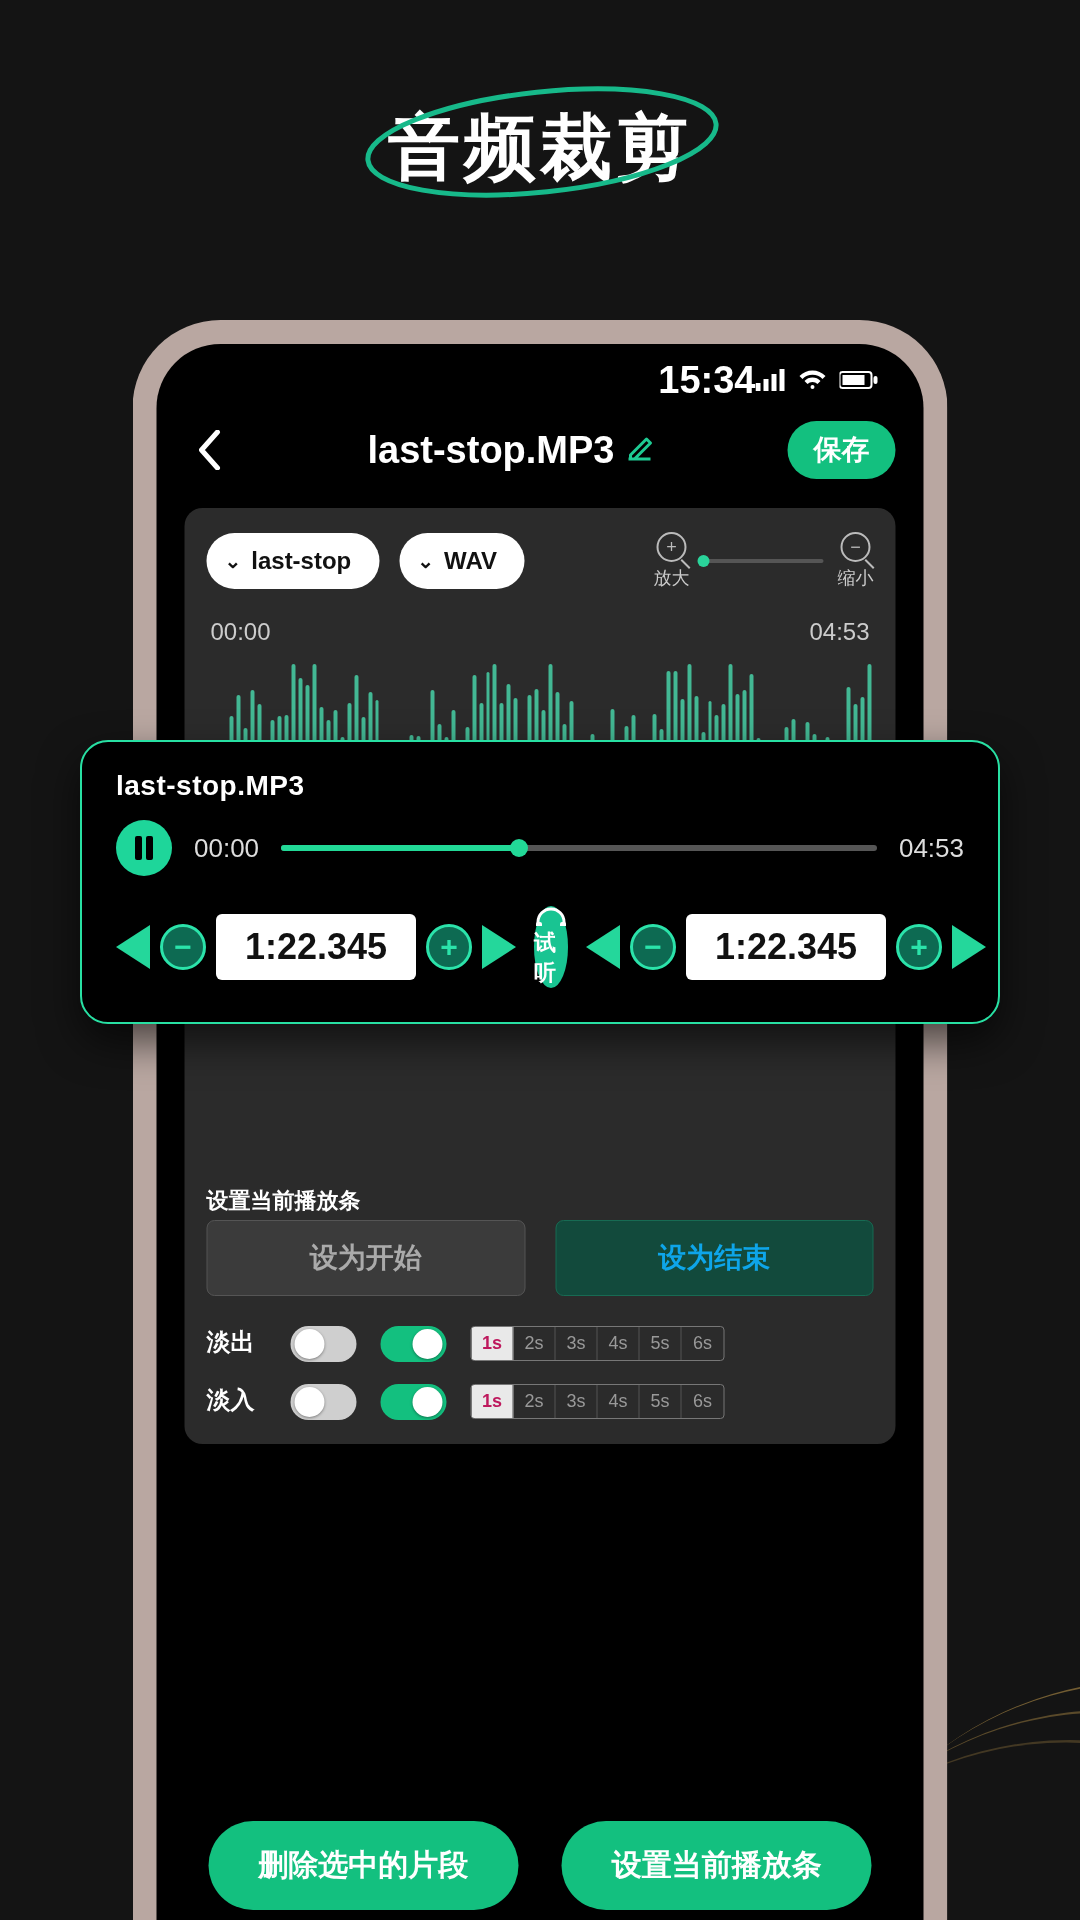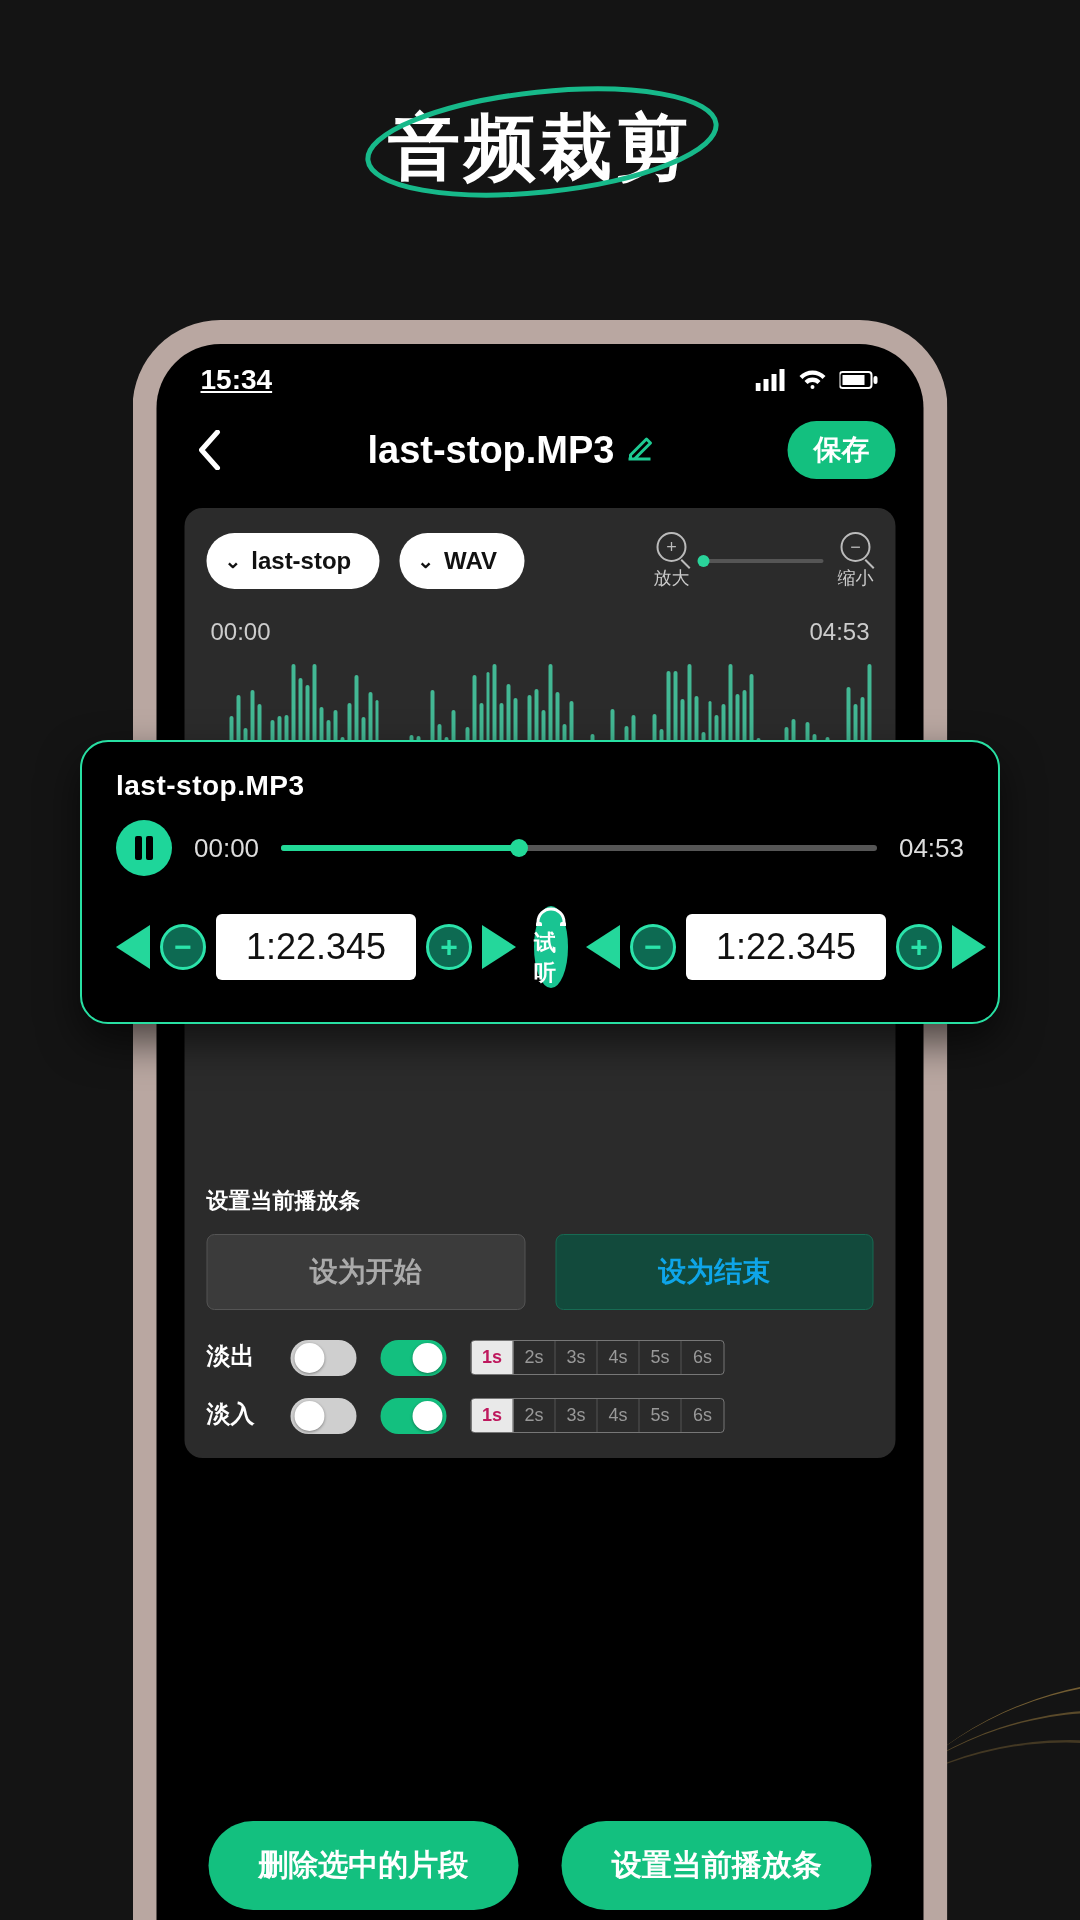--- a/index.html
+++ b/index.html
@@ -18,21 +18,21 @@
   .circle-svg { position: absolute; top: -18px; left: -36px; width: 380px; height: 130px; pointer-events: none; }
   .headline h2 { margin-top: 28px; font-size: 50px; font-weight: 500; letter-spacing: 3px; color: #eee; }
 
   
   .phone { position: absolute; top: 320px; left: 50%; transform: translateX(-50%); width: 815px; height: 1620px;
            background: #000; border: 24px solid #b9a7a1; border-bottom: none; border-radius: 88px 88px 0 0; overflow: hidden; }
 
   .screen { padding: 10px 28px 0 28px; }
 
   
-  .status-bar { display: flex; justify-content: space-between; align-items: center; height: 52px; font-size: 28px; font-weight: 600; padding: 0 16px; text-decoration: underline; }
+  .status-bar { display: flex; justify-content: flex-end; align-items: center; height: 52px; font-size: 38px; font-weight: 600; padding: 0 16px; }
   .status-icons { display: flex; gap: 12px; align-items: center; }
   .status-icons svg { display: block; }
 
   
   .appbar { display: flex; align-items: center; height: 80px; margin-top: 4px; }
   .back-btn { width: 50px; height: 50px; display: flex; align-items: center; justify-content: center; }
   .appbar-title { flex: 1; text-align: center; font-size: 38px; font-weight: 700; display: flex; align-items: center; justify-content: center; gap: 10px; }
   .edit-icon { color: #27c08f; }
   .save-btn { background: #13c07f; color: #fff; font-size: 28px; font-weight: 700; border-radius: 999px; padding: 10px 26px; }
 
@@ -56,21 +56,21 @@
   
   .wave-times { display: flex; justify-content: space-between; font-size: 24px; color: #ccc; margin: 28px 4px 8px 4px; }
   .waveform { height: 200px; display: flex; align-items: flex-end; gap: 3px; padding: 0 2px; overflow: hidden; border-radius: 4px; }
   .waveform .bar { flex: 1; background: #46c8a0; border-radius: 2px 2px 0 0; opacity: 0.9; }
 
   .wave-tick { height: 16px; display:flex; justify-content: space-between; margin-top: 6px;}
   .wave-tick span { width:1px; height: 10px; background:#888; }
 
   
   .section-title { font-size: 22px; color: #fff; margin-top: 30px; font-weight: 600; }
-  .set-buttons { display: flex; gap: 30px; margin-top: 18px; }
+  .set-buttons { display: flex; gap: 30px; margin-top: 4px; }
   .set-btn { flex: 1; text-align: center; font-size: 28px; font-weight: 600; padding: 18px 0;
              border-radius: 8px; border: 1px solid #555; }
   .set-btn.start { background: #3b3b3b; color: #aaa; }
   .set-btn.end   { background: #124a3c; color: #0ea5e9; border-color: #176b53; }
 
   
   .fade-block { margin-top: 30px; display: flex; flex-direction: column; gap: 22px; }
   .fade-row { display: flex; align-items: flex-start; gap: 24px; }
   .fade-row .lbl { width: 60px; font-size: 24px; font-weight: 600; }
   .switch { width: 66px; height: 36px; background: #cfcfcf; border-radius: 999px; position: relative; }
@@ -100,21 +100,21 @@
   .prog-fill { position: absolute; left: 0; top: 0; bottom: 0; width: 40%; background: #22d997; border-radius: 3px; }
   .prog-fill::after { content: ""; position: absolute; right: -9px; top: 50%; transform: translateY(-50%);
                       width: 18px; height: 18px; border-radius: 50%; background: #22d997; }
   .time-txt { font-size: 26px; color: #ddd; }
 
   .editor-row { display: flex; align-items: center; justify-content: space-between; margin-top: 30px; gap: 18px; }
   .seg-group { display: flex; align-items: center; gap: 10px; }
   .tri { width: 0; height: 0; border-top: 22px solid transparent; border-bottom: 22px solid transparent; }
   .tri.left  { border-right: 34px solid #24d79b; }
   .tri.right { border-left: 34px solid #24d79b; }
-  .numbox { background: #fff; color: #111; font-size: 36px; font-weight: 400; padding: 12px 22px; border-radius: 6px; min-width: 200px; text-align: center;}
+  .numbox { background: #fff; color: #111; font-size: 36px; font-weight: 700; padding: 12px 22px; border-radius: 6px; min-width: 200px; text-align: center;}
   .rnd-btn { width: 46px; height: 46px; border-radius: 50%; background: #0d6a52; border: 3px solid #2be3aa;
              display: flex; align-items: center; justify-content: center; color: #2be3aa; font-size: 30px; font-weight: 700; }
   .preview-btn { width: 82px; height: 82px; border-radius: 50%; background: #19c492; display: flex;
                  flex-direction: column; align-items: center; justify-content: center; gap: 2px; font-size: 22px; font-weight: 700;}
 </style>
 </head>
 <body>
 <div class="page">
 
   <div class="bgwrap">

